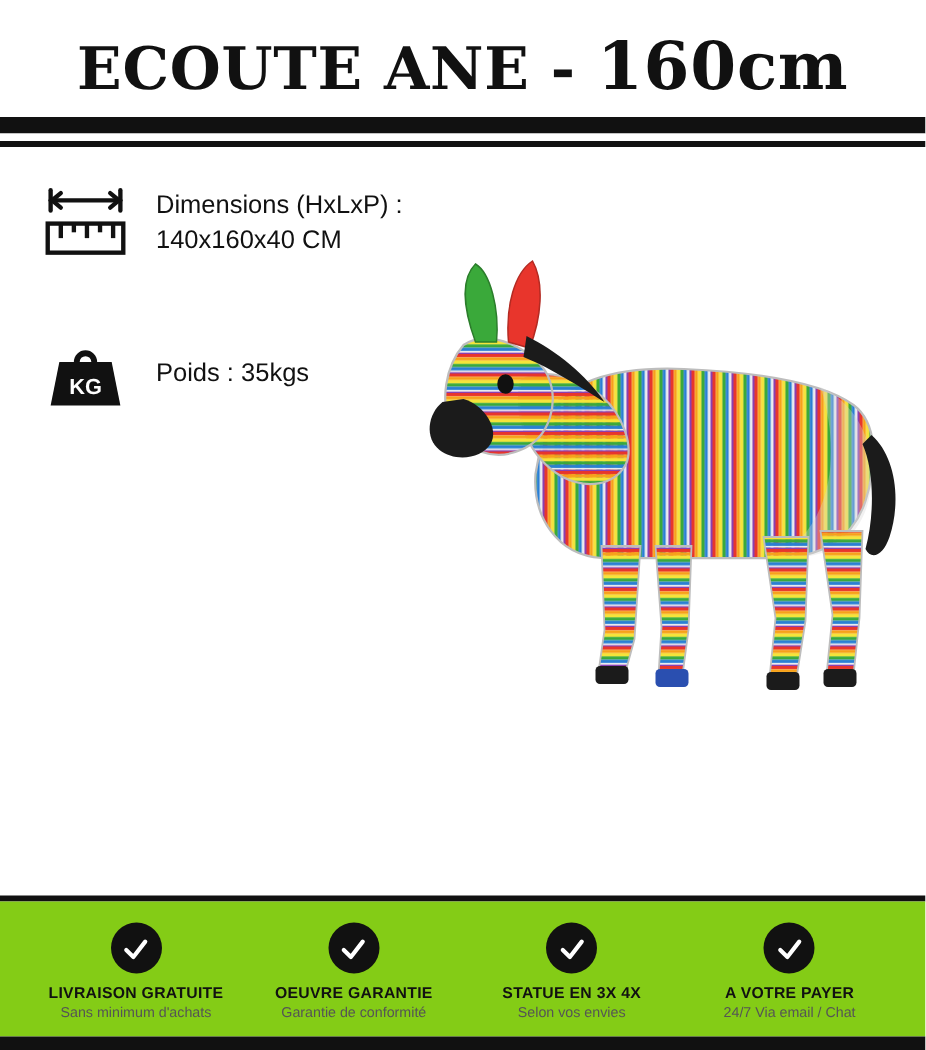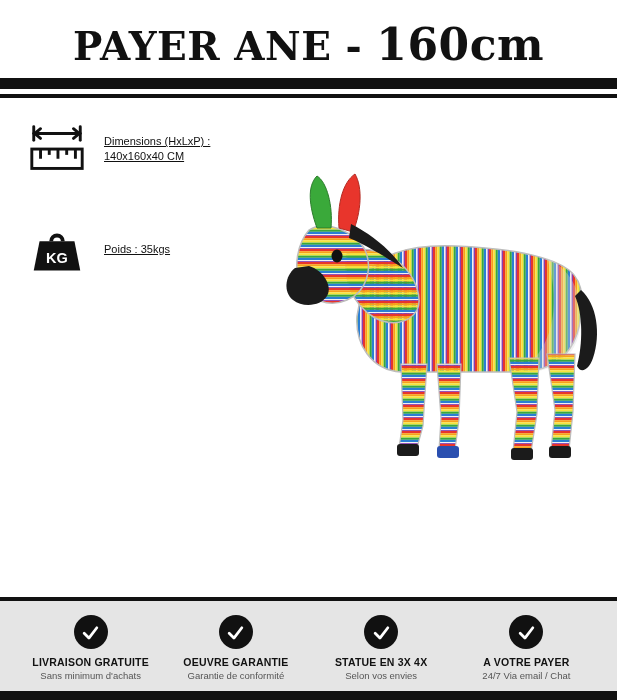--- a/index.html
+++ b/index.html
@@ -73,42 +73,41 @@
   }
   .feature .ficon {
     width: 62px;
     min-width: 62px;
     height: 58px;
     display: flex;
     align-items: center;
     justify-content: center;
   }
   .feature .ftext {
-    font-size: 11px;
+    font-size: 17px;
     color: #111111;
     line-height: 1.35;
     font-family: "Liberation Sans", sans-serif;
-    text-decoration: underline;
   }
 
   
   .product {
     position: absolute;
     right: 6px;
     top: 60px;
     width: 360px;
     height: 320px;
     z-index: 2;
   }
   .product svg { display: block; width: 100%; height: 100%; }
 
   
   .footer-rule-top { height: 4px; background: #111111; }
   .footer {
-    background: #e5e5e5;
+    background: #84cc16;
     padding: 14px 0 10px 0;
   }
   .footer-items {
     display: flex;
     justify-content: space-between;
     padding: 0 18px;
   }
   .fitem {
     width: 25%;
     display: flex;
@@ -138,21 +137,21 @@
     color: #555555;
   }
   .footer-rule-bottom { height: 9px; background: #111111; }
 </style>
 </head>
 <body>
 
 <div class="page">
 
   <div class="title-wrap">
-    <div class="title"><span>PAYER ANE - </span><span class="size">160cm</span></div>
+    <div class="title"><span>ECOUTE ANE - </span><span class="size">160cm</span></div>
   </div>
 
   <div class="rule-thick"></div>
   <div class="rule-gap"></div>
   <div class="rule-thin"></div>
 
   <div class="main">
 
     <div class="features">
 

